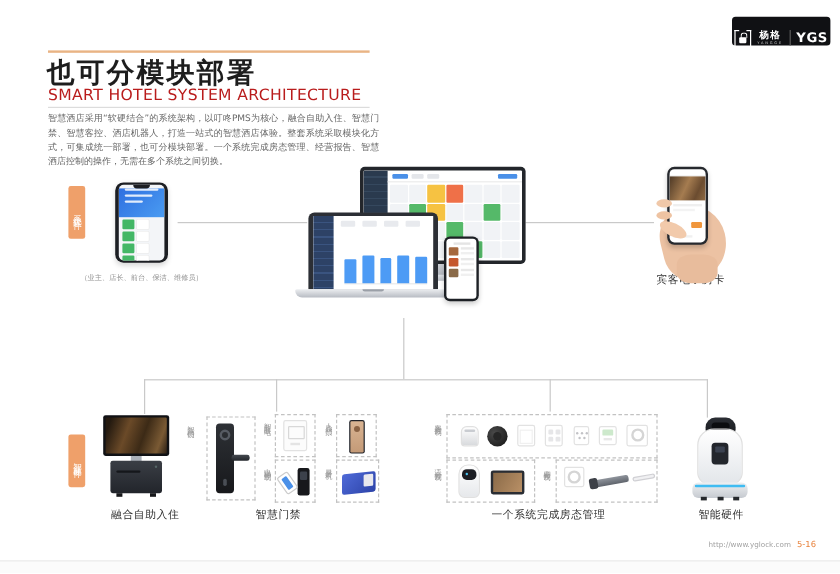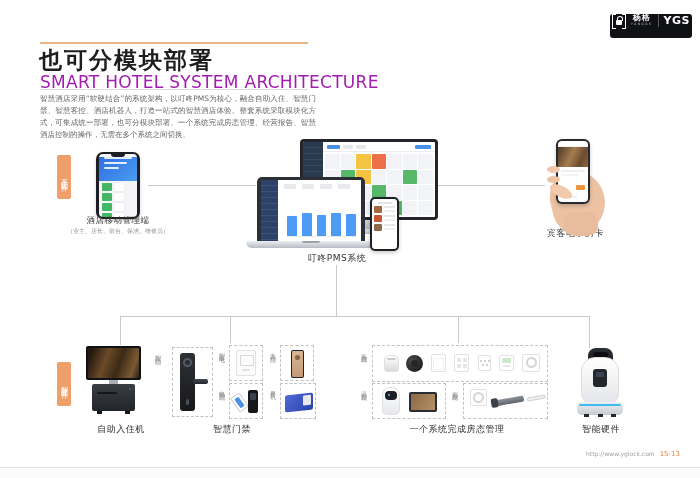--- a/index.html
+++ b/index.html
@@ -38,38 +38,38 @@
   .dot4{display:flex;flex-wrap:wrap;gap:2px;justify-content:center;align-content:center;height:100%}
   .dot4 i{width:4px;height:4px;background:#e6e6e8;border-radius:1px}
   .holes{display:flex;flex-wrap:wrap;gap:2px;justify-content:center;align-content:center;height:100%}
   .holes i{width:2px;height:2px;background:#c2c2c6;border-radius:50%}
 </style>
 </head>
 <body>
 
 <div id="page">
 
-  <div style="position:absolute;left:610px;top:14px;width:82px;height:24px;background:#101114;border-radius:3px;display:flex;align-items:flex-start;justify-content:center;gap:5px;color:#fff">
+  <div style="position:absolute;left:610px;top:14px;width:82px;height:24px;background:#101114;border-radius:3px;display:flex;align-items:flex-end;justify-content:center;gap:5px;color:#fff">
     <span style="position:relative;width:14px;height:13px;display:block">
       <i style="position:absolute;left:0;top:0;width:3px;height:13px;border-left:1px solid #fff;border-top:1px solid #fff;border-bottom:1px solid #fff"></i>
       <i style="position:absolute;right:0;top:0;width:3px;height:13px;border-right:1px solid #fff;border-top:1px solid #fff;border-bottom:1px solid #fff"></i>
       <i style="position:absolute;left:5px;top:2px;width:4px;height:4px;border:1px solid #fff;border-bottom:none;border-radius:3px 3px 0 0"></i>
       <i style="position:absolute;left:4px;top:6px;width:6px;height:5px;background:#fff;border-radius:1px"></i>
     </span>
     <span style="text-align:center;line-height:1">
       <i style="font-size:8px;font-weight:bold;letter-spacing:1px">杨格</i>
       <i style="font-size:3px;letter-spacing:1.5px;color:#c9c9c9;margin-top:1px">YANGGE</i>
     </span>
     <span style="width:1px;height:13px;background:#5a5a5a;display:block"></span>
     <span style="font-size:11px;font-weight:bold;letter-spacing:.5px">YGS</span>
   </div>
 
   <div class="abs" style="left:40px;top:42px;width:268px;height:2px;background:#E9B484"></div>
   <h1 style="position:absolute;left:39px;top:45px;margin:0;font-size:23px;font-weight:bold;letter-spacing:2px;color:#1d1d1d">也可分模块部署</h1>
-  <div class="abs" style="left:40px;top:72px;font-size:17px;color:#a21caf;letter-spacing:.3px">SMART HOTEL SYSTEM ARCHITECTURE</div>
+  <div class="abs" style="left:40px;top:72px;font-size:13px;color:#b91c1c;letter-spacing:.3px">SMART HOTEL SYSTEM ARCHITECTURE</div>
   <div class="abs" style="left:40px;top:89px;width:268px;height:1px;background:#dcdcdc"></div>
   <p style="position:absolute;left:40px;top:93px;width:276px;margin:0;font-size:7.5px;line-height:1.6;color:#666;text-align:justify">智慧酒店采用“软硬结合”的系统架构，以叮咚PMS为核心，融合自助入住、智慧门禁、智慧客控、酒店机器人，打造一站式的智慧酒店体验。整套系统采取模块化方式，可集成统一部署，也可分模块部署。一个系统完成房态管理、经营报告、智慧酒店控制的操作，无需在多个系统之间切换。</p>
 
   <div class="line" style="left:148px;top:185px;width:108px;height:1px"></div>
   <div class="line" style="left:438px;top:185px;width:107px;height:1px"></div>
   <div class="line" style="left:336px;top:265px;width:1px;height:51px"></div>
   <div class="line" style="left:120px;top:316px;width:470px;height:1px"></div>
   <div class="line" style="left:120px;top:316px;width:1px;height:29px"></div>
   <div class="line" style="left:230px;top:316px;width:1px;height:27px"></div>
   <div class="line" style="left:458px;top:316px;width:1px;height:27px"></div>
@@ -91,21 +91,20 @@
           <i class="g"></i>
           <i></i>
           <i class="g"></i>
           <i></i>
           <i class="g"></i>
           <i></i>
       </div>
       <i style="position:absolute;left:50%;top:0;transform:translateX(-50%);width:14px;height:3px;background:#1c1e23;border-radius:0 0 3px 3px"></i>
     </div>
   </div>
-  <div class="abs" style="left:62px;top:215px;width:112px;text-align:center;font-size:8.5px;color:#3a3a3a;letter-spacing:.5px">酒店移动管理端</div>
   <div class="abs" style="left:46px;top:227px;width:144px;text-align:center;font-size:6px;color:#949494">（业主、店长、前台、保洁、维修员）</div>
 
   <div style="position:absolute;left:300px;top:139px;width:138px;height:81px;background:#23262b;border-radius:4px;padding:3px;box-sizing:border-box;z-index:1">
     <div style="display:flex;height:100%;background:#fff;border-radius:1px;overflow:hidden">
       <div style="width:20px;background:repeating-linear-gradient(#2a3a4e 0 5px,#35485e 5px 6px)"></div>
       <div style="flex:1;display:flex;flex-direction:column">
         <div style="height:9px;border-bottom:1px solid #ececec;display:flex;gap:3px;align-items:center;padding:0 4px">
           <i style="width:13px;height:4px;background:#4a90e8;border-radius:1px"></i>
           <i style="width:10px;height:4px;background:#e4e6ea;border-radius:1px"></i>
           <i style="width:10px;height:4px;background:#e4e6ea;border-radius:1px"></i>
@@ -190,21 +189,20 @@
         </div>
       <div style="display:flex;gap:2px">
           <i style="width:8px;height:7px;background:#8a6a48;border-radius:1px"></i>
           <i style="flex:1">
             <i style="height:2px;background:#e8e8e8;margin-bottom:2px"></i>
             <i style="height:2px;background:#f0f0f0"></i>
           </i>
         </div>
     </div>
   </div>
-  <div class="abs" style="left:277px;top:252px;width:120px;text-align:center;font-size:9px;color:#333;letter-spacing:.5px">叮咚PMS系统</div>
 
   <div style="position:absolute;left:551px;top:172px;width:54px;height:60px;background:#ecc2a3;border-radius:46% 54% 58% 42%;transform:rotate(-14deg);z-index:1"></div>
   <div style="position:absolute;left:564px;top:212px;width:34px;height:24px;background:#e8bc9c;border-radius:35%;z-index:1"></div>
   <div style="position:absolute;left:556px;top:139px;width:34px;height:65px;background:#26292e;border-radius:6px;padding:2px;box-sizing:border-box;z-index:2;box-shadow:0 2px 4px rgba(0,0,0,.2)">
     <div style="position:relative;height:100%;background:#fff;border-radius:4px;overflow:hidden">
       <i style="height:5px;border-bottom:1px solid #f0f0f0"></i>
       <i style="height:20px;background:linear-gradient(115deg,#57402a 5%,#a57c50 45%,#6b4c30 75%,#8f6a42)"></i>
       <i style="height:2px;background:#efefef;margin:3px 3px 0"></i>
       <i style="height:2px;background:#f3f3f3;margin:2px 3px 0;width:60%"></i>
       <i style="position:absolute;right:3px;bottom:12px;width:9px;height:5px;background:#f0963c;border-radius:1px"></i>
@@ -221,21 +219,21 @@
   <div style="position:absolute;left:86px;top:346px;width:55px;height:34px;background:#101114;border-radius:2px;padding:2px;box-sizing:border-box">
     <i style="height:100%;background:linear-gradient(110deg,#241a10 8%,#6b4a28 35%,#3c2a16 60%,#7a5a34 85%,#2b1f14);border-radius:1px"></i>
   </div>
   <div style="position:absolute;left:109px;top:380px;width:9px;height:5px;background:#aab0b8"></div>
   <div style="position:absolute;left:92px;top:384px;width:43px;height:27px;background:linear-gradient(180deg,#3a3e45,#22252b);border-radius:2px">
     <i style="position:absolute;left:5px;top:8px;width:20px;height:2px;background:#15171b;border-radius:1px"></i>
     <i style="position:absolute;right:4px;top:4px;width:2px;height:2px;background:#566;border-radius:50%"></i>
     <i style="position:absolute;left:5px;bottom:-3px;width:5px;height:3px;background:#17181b"></i>
     <i style="position:absolute;right:5px;bottom:-3px;width:5px;height:3px;background:#17181b"></i>
   </div>
-  <div class="grp-label" style="left:76px;top:423px;width:90px">自助入住机</div>
+  <div class="grp-label" style="left:76px;top:423px;width:90px">融合自助入住</div>
 
   <div class="vlabel" style="left:155px;top:350px">智能门锁</div>
   <div class="dashed" style="left:172px;top:347px;width:41px;height:70px">
     <i style="position:absolute;left:7px;top:5px;width:15px;height:58px;background:linear-gradient(#2e3136,#17181b);border-radius:3px">
       <i style="position:absolute;left:3px;top:5px;width:9px;height:9px;border:2px solid #565b63;border-radius:50%;box-sizing:border-box"></i>
       <i style="position:absolute;left:6px;bottom:6px;width:3px;height:6px;background:#4a4e55;border-radius:2px"></i>
     </i>
     <i style="position:absolute;left:20px;top:31px;width:15px;height:5px;background:linear-gradient(#44484f,#23262b);border-radius:2px"></i>
   </div>
 
@@ -348,18 +346,18 @@
       <i style="position:absolute;left:2px;top:2px;width:42px;height:2px;background:#3fbcf2;border-radius:2px"></i>
     </i>
     <i style="position:absolute;left:7px;top:66px;width:5px;height:3px;background:#26282c"></i>
     <i style="position:absolute;left:21px;top:66px;width:5px;height:3px;background:#26282c"></i>
     <i style="position:absolute;left:34px;top:66px;width:5px;height:3px;background:#26282c"></i>
   </div>
   <div class="grp-label" style="left:556px;top:423px;width:90px">智能硬件</div>
 
   <div style="position:absolute;left:520px;top:450px;width:160px;display:flex;justify-content:flex-end;align-items:baseline;gap:5px">
     <span style="font-size:6px;color:#a0a0a0">http://www.yglock.com</span>
-    <span style="font-size:7px;color:#E8823C">15-13</span>
+    <span style="font-size:7px;color:#E8823C">5-16</span>
   </div>
   <div class="abs" style="left:0;top:467px;width:700px;height:1px;background:#e4e4e4"></div>
   <div class="abs" style="left:0;top:468px;width:700px;height:10px;background:#fbfbfb"></div>
 
 </div>
 
 </body></html>

